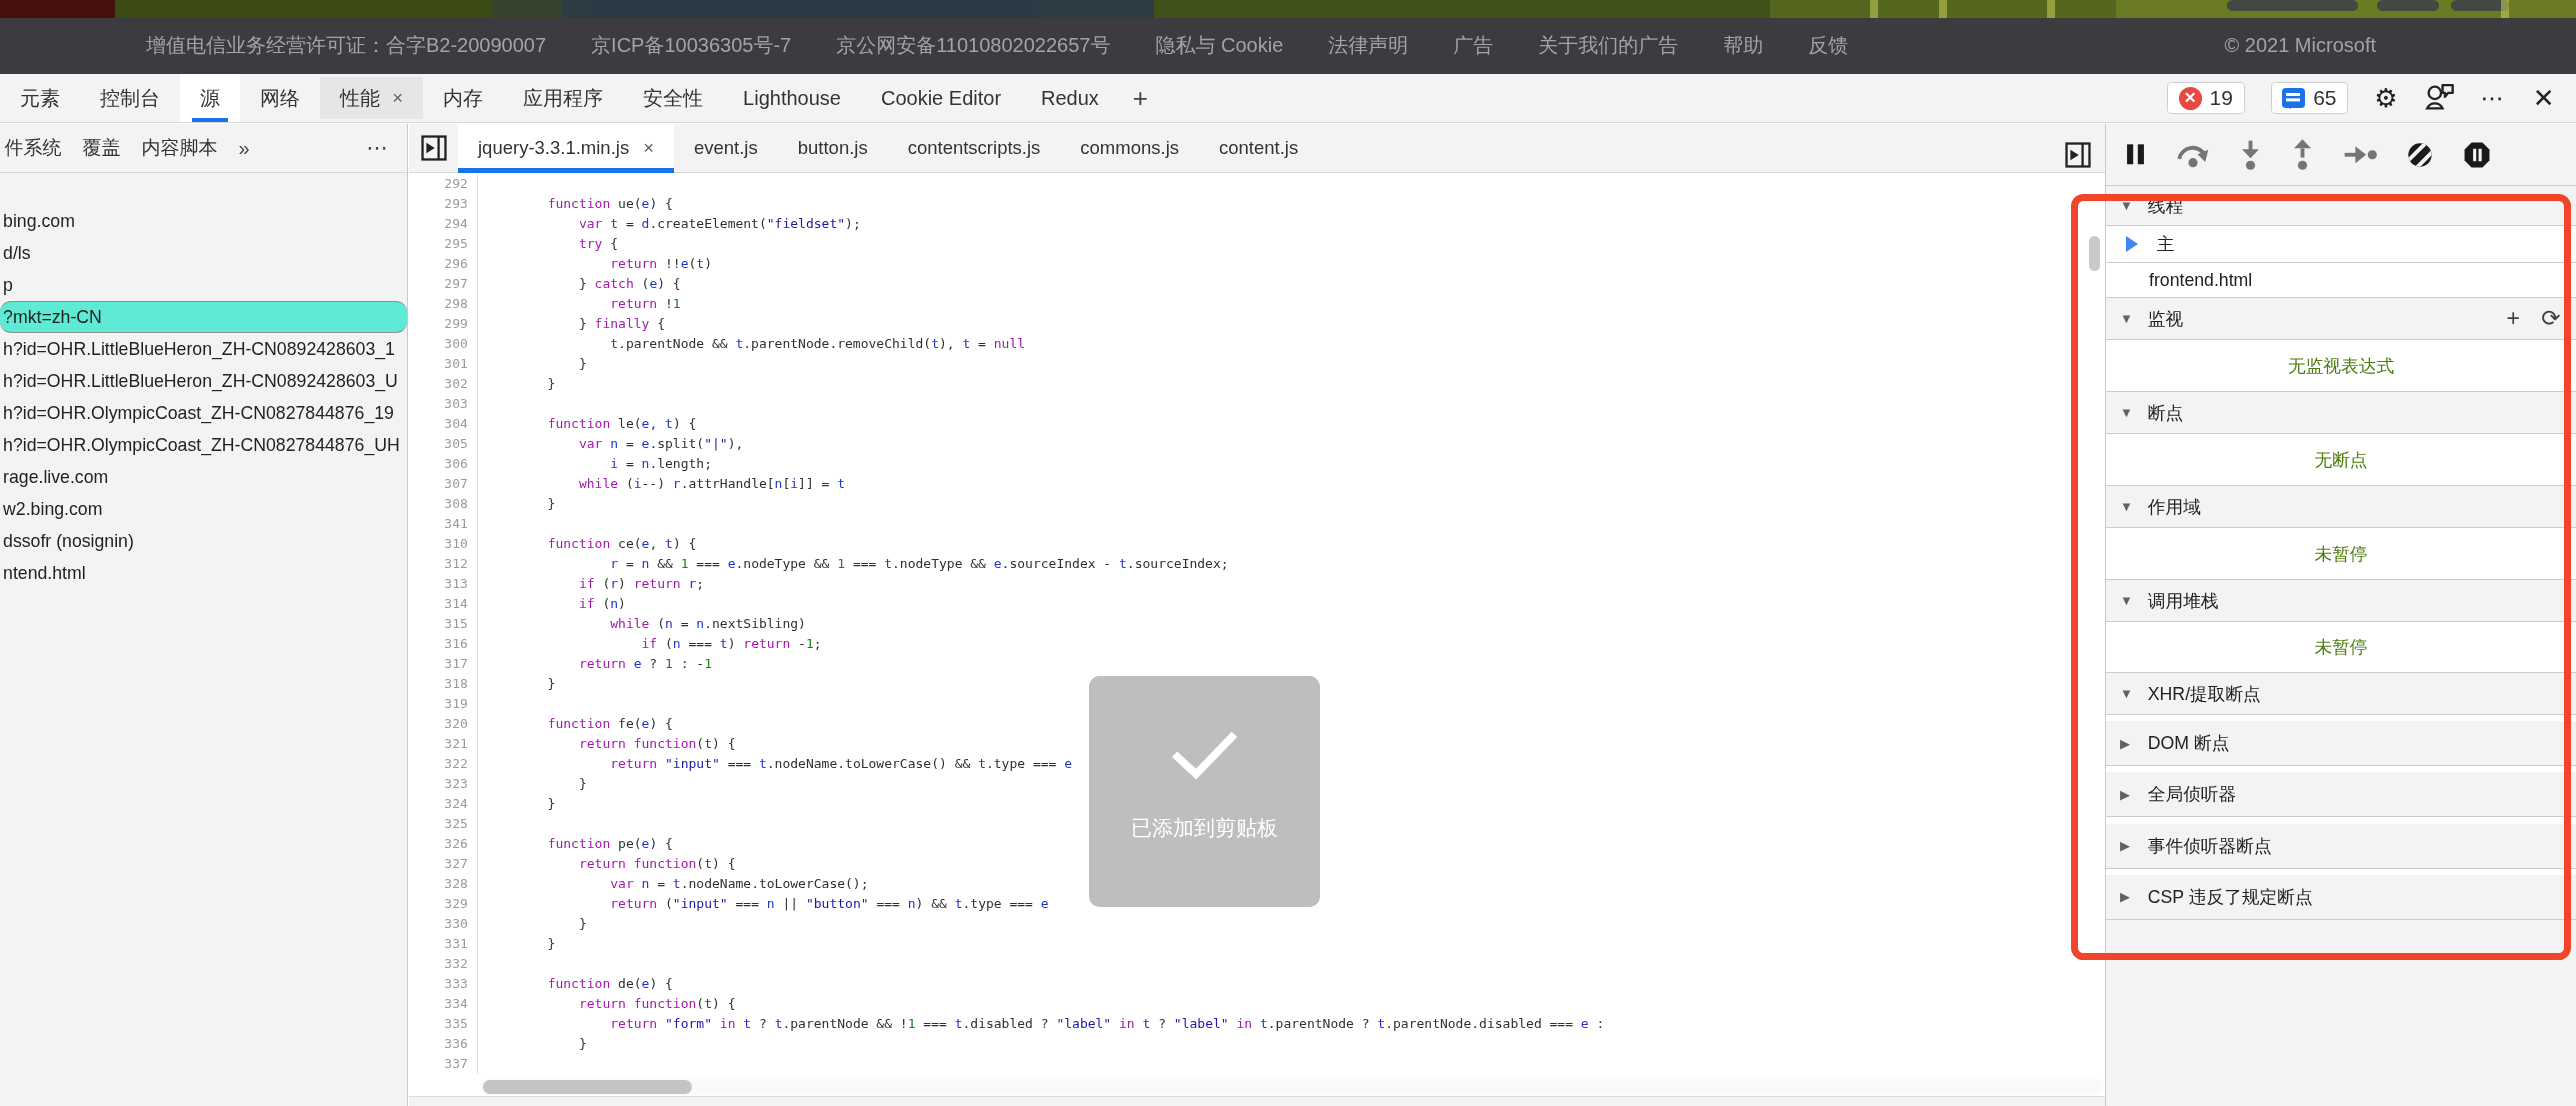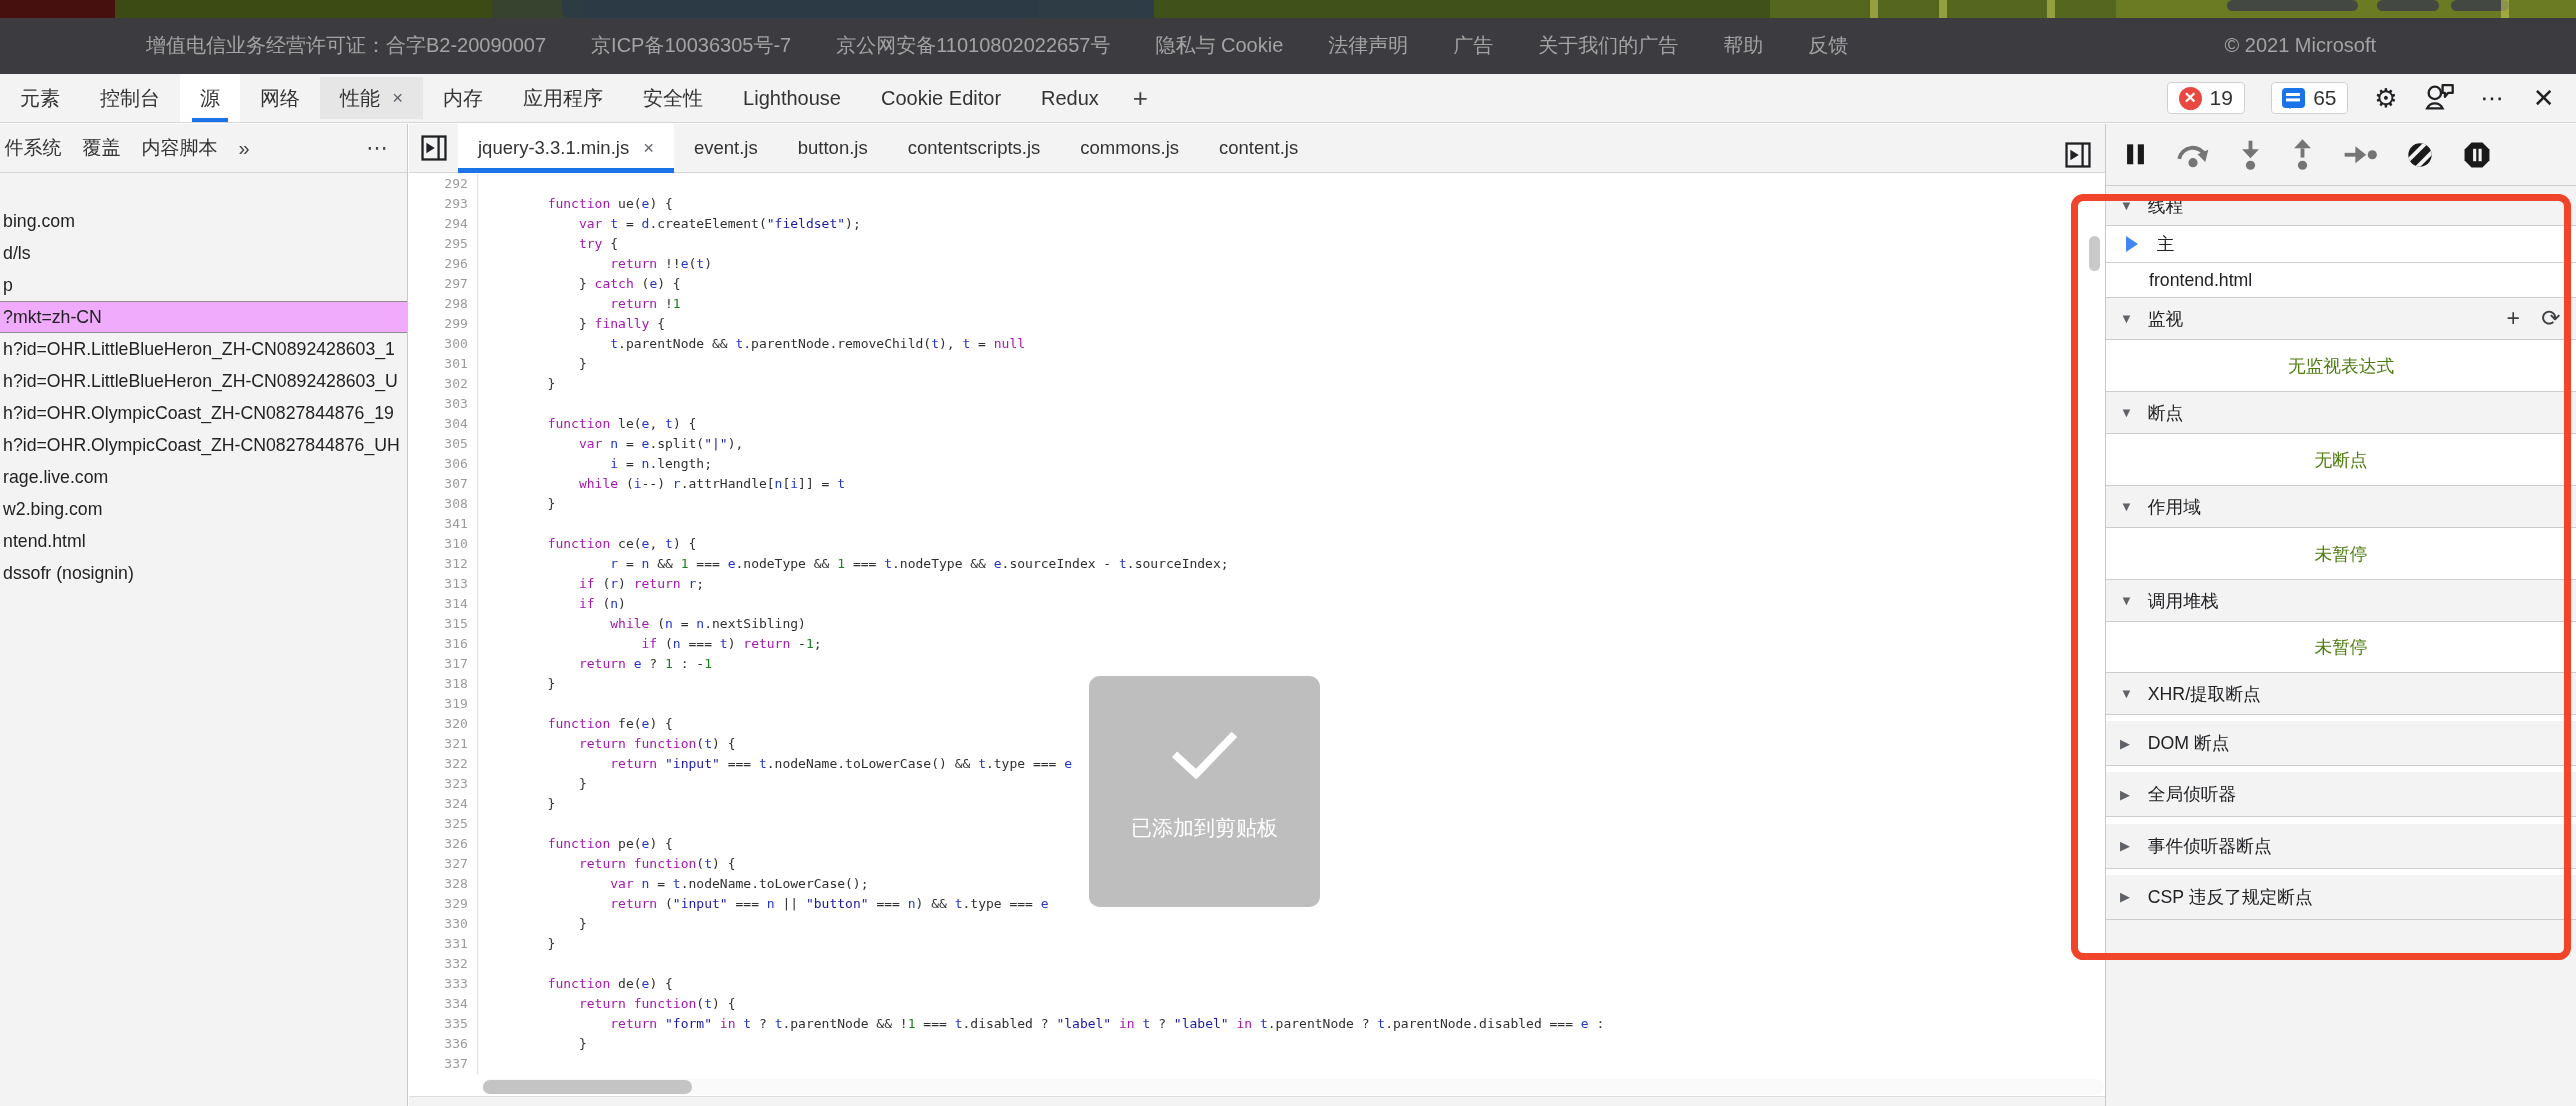--- a/index.html
+++ b/index.html
@@ -41,21 +41,21 @@
 
   
   .workspace{position:absolute;left:0;top:124px;width:2576px;height:983px;background:#fff;}
   .navigator{position:absolute;left:0;top:0;width:408px;height:983px;background:#f3f3f3;border-right:0.8px solid #c9c9c9;box-sizing:border-box;}
   .nav-head{height:49px;border-bottom:0.8px solid #d5d5d5;display:flex;align-items:center;gap:21px;
     font-size:19px;color:#333;padding-left:4.6px;box-sizing:border-box;}
   .nav-head .chev{font-size:20px;color:#444;}
   .nav-head .nmenu{margin-left:auto;margin-right:17px;letter-spacing:2.3px;color:#444;font-size:21.5px;}
   .filelist{position:absolute;left:0;top:81px;width:100%;font-size:17.7px;color:#222;}
   .frow{height:32px;display:flex;align-items:center;padding-left:3.1px;white-space:nowrap;overflow:hidden;}
-  .frow.sel{background:#f0abfc;border-top:0.8px solid #8f8f8f;border-bottom:0.8px solid #8f8f8f;box-sizing:border-box;}
+  .frow.sel{background:#5eead4;border-top:0.8px solid #8f8f8f;border-bottom:0.8px solid #8f8f8f;box-sizing:border-box;border-radius:11px;}
 
   .editor{position:absolute;left:409px;top:0;width:1697px;height:983px;background:#fff;border-right:0.8px solid #c9c9c9;box-sizing:border-box;}
   .etabbar{height:49px;background:#f3f3f3;border-bottom:0.8px solid #d5d5d5;display:flex;align-items:stretch;
     font-size:18.5px;color:#333;box-sizing:border-box;}
   .nav-toggle{width:49px;display:flex;align-items:center;justify-content:center;}
   .etab{display:flex;align-items:center;gap:14px;padding:14px 20px;white-space:nowrap;position:relative;}
   .etab.active{background:#fff;border-bottom:none;}
   .etab.active::after{content:"";position:absolute;left:0;right:0;bottom:-0.8px;height:4.6px;background:#1a73e8;}
   .etab .tabx{color:#5f6368;}
 
@@ -201,22 +201,22 @@
           <div class="frow">bing.com</div>
           <div class="frow">d/ls</div>
           <div class="frow">p</div>
           <div class="frow sel">?mkt=zh-CN</div>
           <div class="frow">h?id=OHR.LittleBlueHeron_ZH-CN0892428603_1</div>
           <div class="frow">h?id=OHR.LittleBlueHeron_ZH-CN0892428603_U</div>
           <div class="frow">h?id=OHR.OlympicCoast_ZH-CN0827844876_19</div>
           <div class="frow">h?id=OHR.OlympicCoast_ZH-CN0827844876_UH</div>
           <div class="frow">rage.live.com</div>
           <div class="frow">w2.bing.com</div>
+          <div class="frow">dssofr (nosignin)</div>
           <div class="frow">ntend.html</div>
-          <div class="frow">dssofr (nosignin)</div>
         </div>
     </div>
 
     <div class="editor">
       <div class="etabbar">
         <div class="nav-toggle">
           <svg width="26" height="26" viewBox="0 0 34 34">
             <rect x="2" y="2" width="30" height="30" fill="none" stroke="#202124" stroke-width="3"></rect>
             <line x1="23" y1="2" x2="23" y2="32" stroke="#202124" stroke-width="3"></line>
             <path d="M18 17 L7 10 v14 z" fill="#202124"></path>

